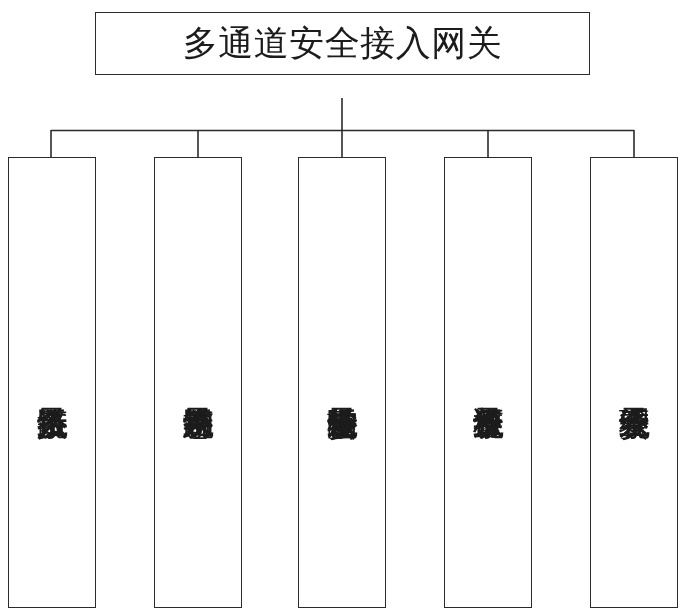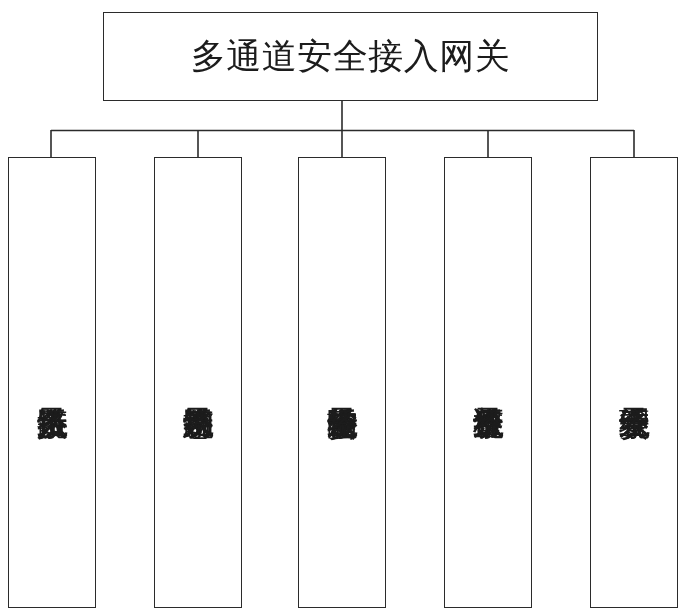--- a/index.html
+++ b/index.html
@@ -66,21 +66,21 @@
   <svg id="connector-layer" width="682" height="616" viewBox="0 0 682 616" xmlns="http://www.w3.org/2000/svg">
     <line x1="342" y1="98" x2="342" y2="131" stroke="#2b2b2b" stroke-width="1.6"></line>
     <line x1="51" y1="130.5" x2="634" y2="130.5" stroke="#2b2b2b" stroke-width="1.6"></line>
     <line x1="51" y1="130" x2="51" y2="158" stroke="#2b2b2b" stroke-width="1.6"></line>
     <line x1="198" y1="130" x2="198" y2="158" stroke="#2b2b2b" stroke-width="1.6"></line>
     <line x1="342" y1="130" x2="342" y2="158" stroke="#2b2b2b" stroke-width="1.6"></line>
     <line x1="488" y1="130" x2="488" y2="158" stroke="#2b2b2b" stroke-width="1.6"></line>
     <line x1="634" y1="130" x2="634" y2="158" stroke="#2b2b2b" stroke-width="1.6"></line>
   </svg>
 
-  <div class="node-box" id="root-node" style="left:103px; top:12px; width:495px; height:89px;">
+  <div class="node-box" id="root-node" style="left:95px; top:12px; width:495px; height:63px;">
     <span id="root-node-label">多通道安全接入网关</span>
   </div>
 
   <div class="node-box child-node" style="left:8px; top:157px; width:88px; height:451px;">
     <span class="child-node-label">多链路接入子系统</span>
   </div>
 
   <div class="node-box child-node" style="left:154px; top:157px; width:88px; height:451px;">
     <span class="child-node-label">链路动态切换子系统</span>
   </div>

